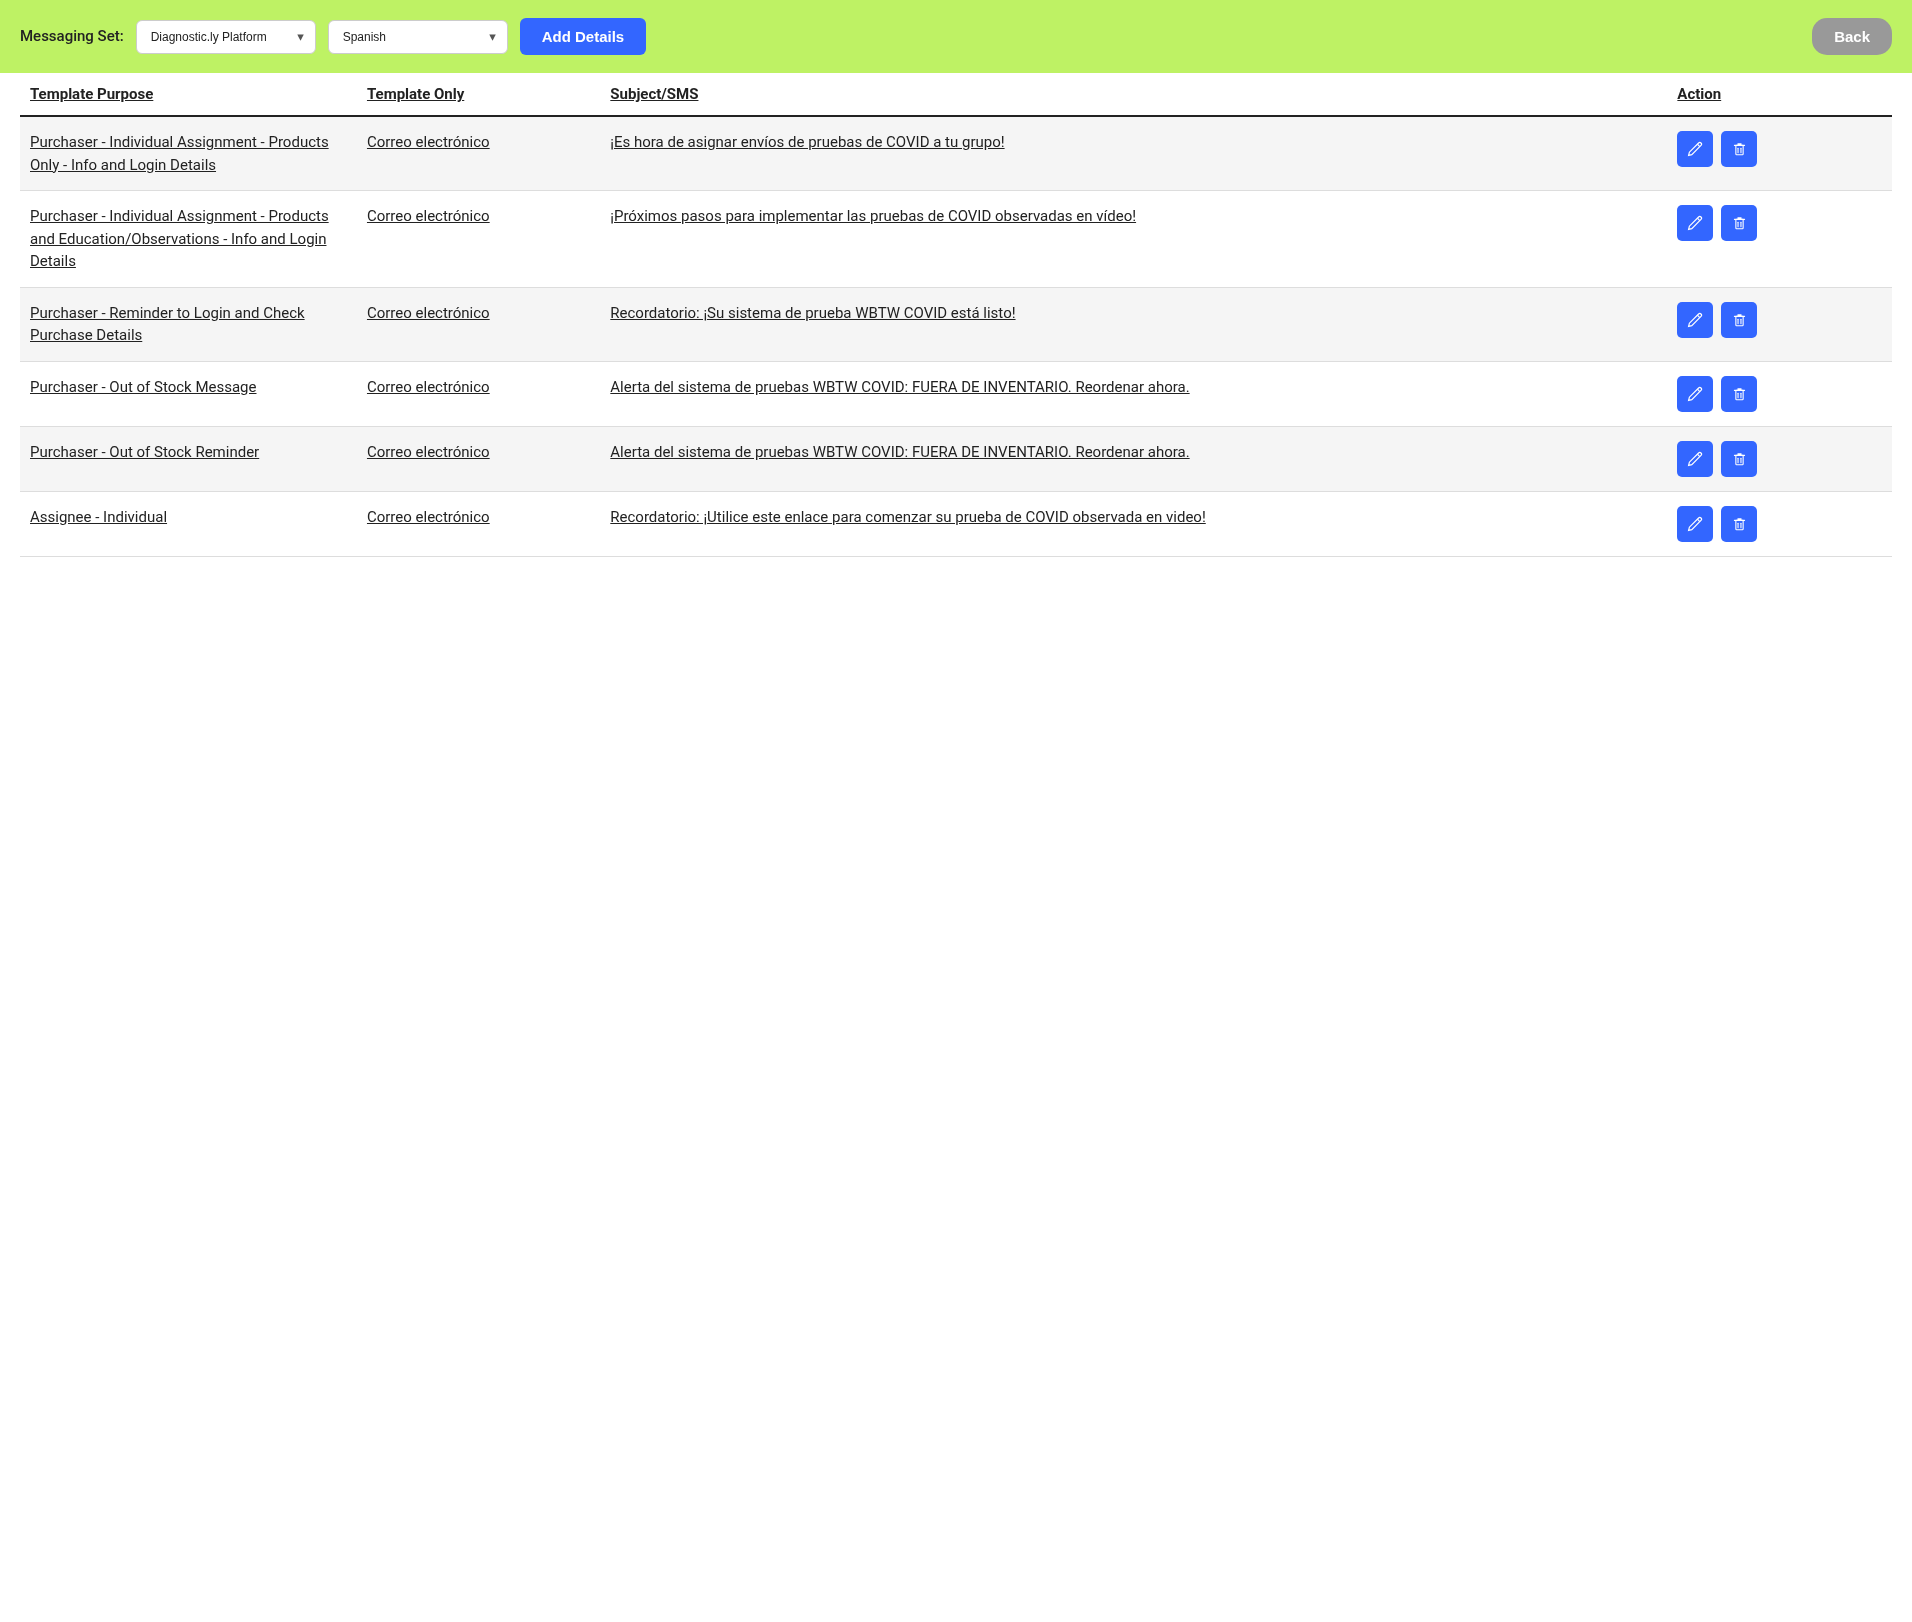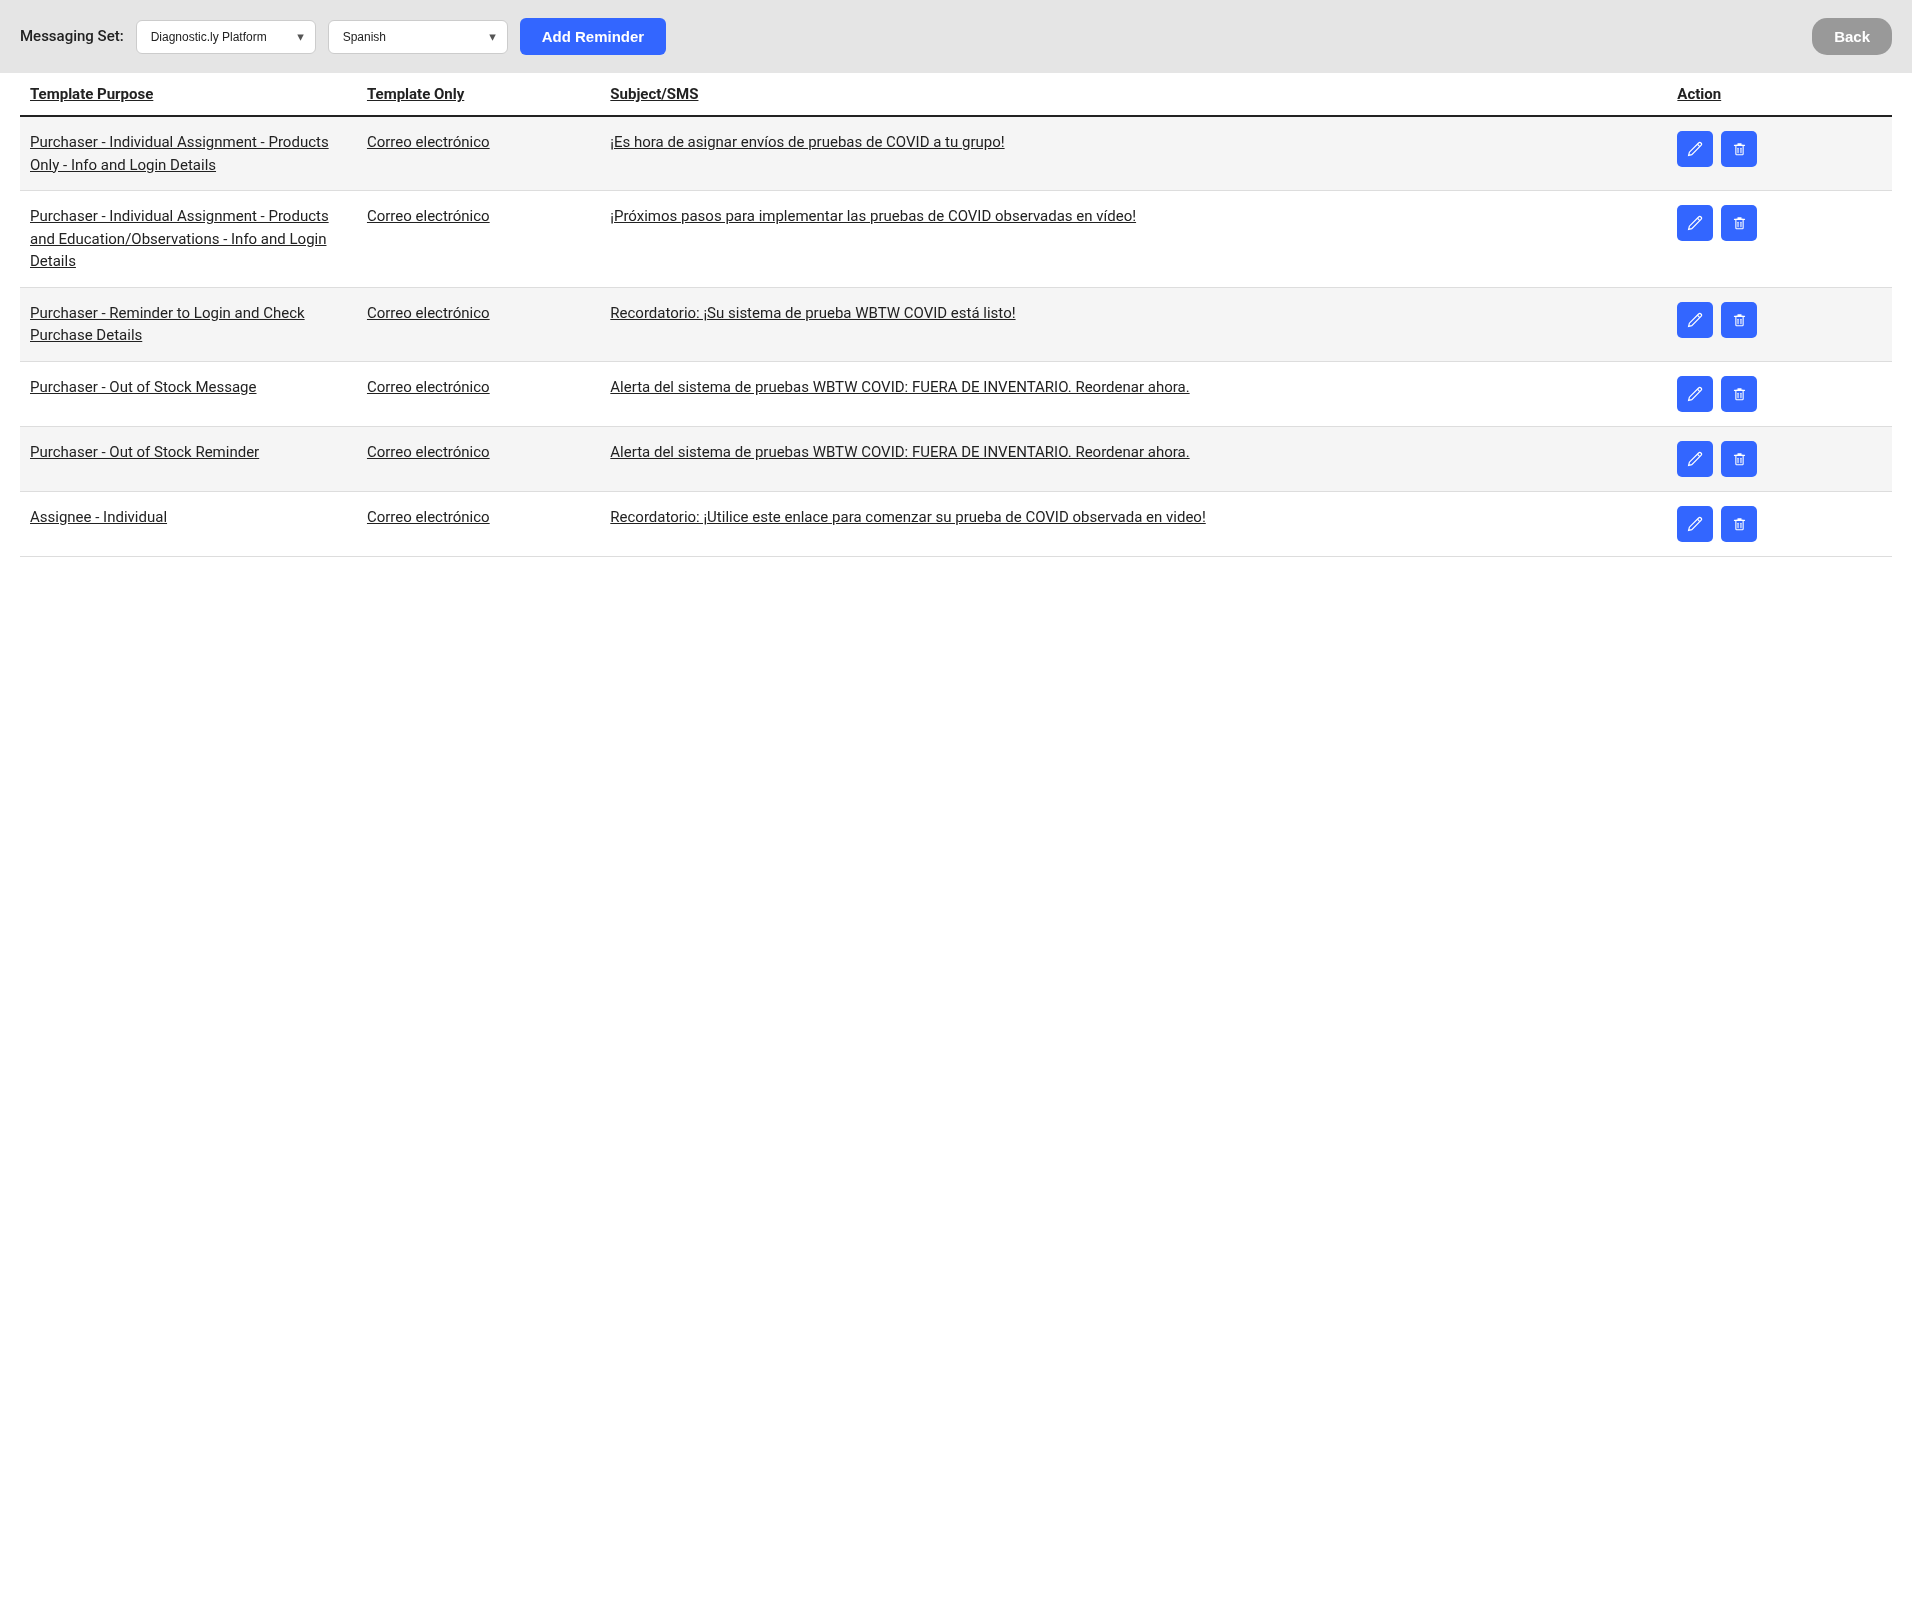--- a/index.html
+++ b/index.html
@@ -7,21 +7,21 @@
       font-family: -apple-system, BlinkMacSystemFont, 'Segoe UI', Roboto, sans-serif;
       background: #fff;
       color: #222;
       font-size: 15px;
     }
     .header {
       display: flex;
       align-items: center;
       gap: 12px;
       padding: 18px 20px;
-      background: #e5e5e5;
+      background: #bef264;
     }
     .header-label {
       font-size: 15px;
       font-weight: 500;
       white-space: nowrap;
       line-height: 1.3;
     }
     .select-wrapper {
       position: relative;
       display: inline-flex;
@@ -136,21 +136,21 @@
   </div>
 
   <div class="select-wrapper">
     <select>
       <option>Spanish</option>
       <option>English</option>
     </select>
     <span class="chevron">▾</span>
   </div>
 
-  <button class="btn-add-template">Add Reminder</button>
+  <button class="btn-add-template">Add Details</button>
 
   <button class="btn-back">Back</button>
 </div>
 
 <div class="table-wrapper">
   <table>
     <thead>
       <tr>
         <th class="col-purpose">Template Purpose</th>
         <th class="col-type">Template Only</th>

